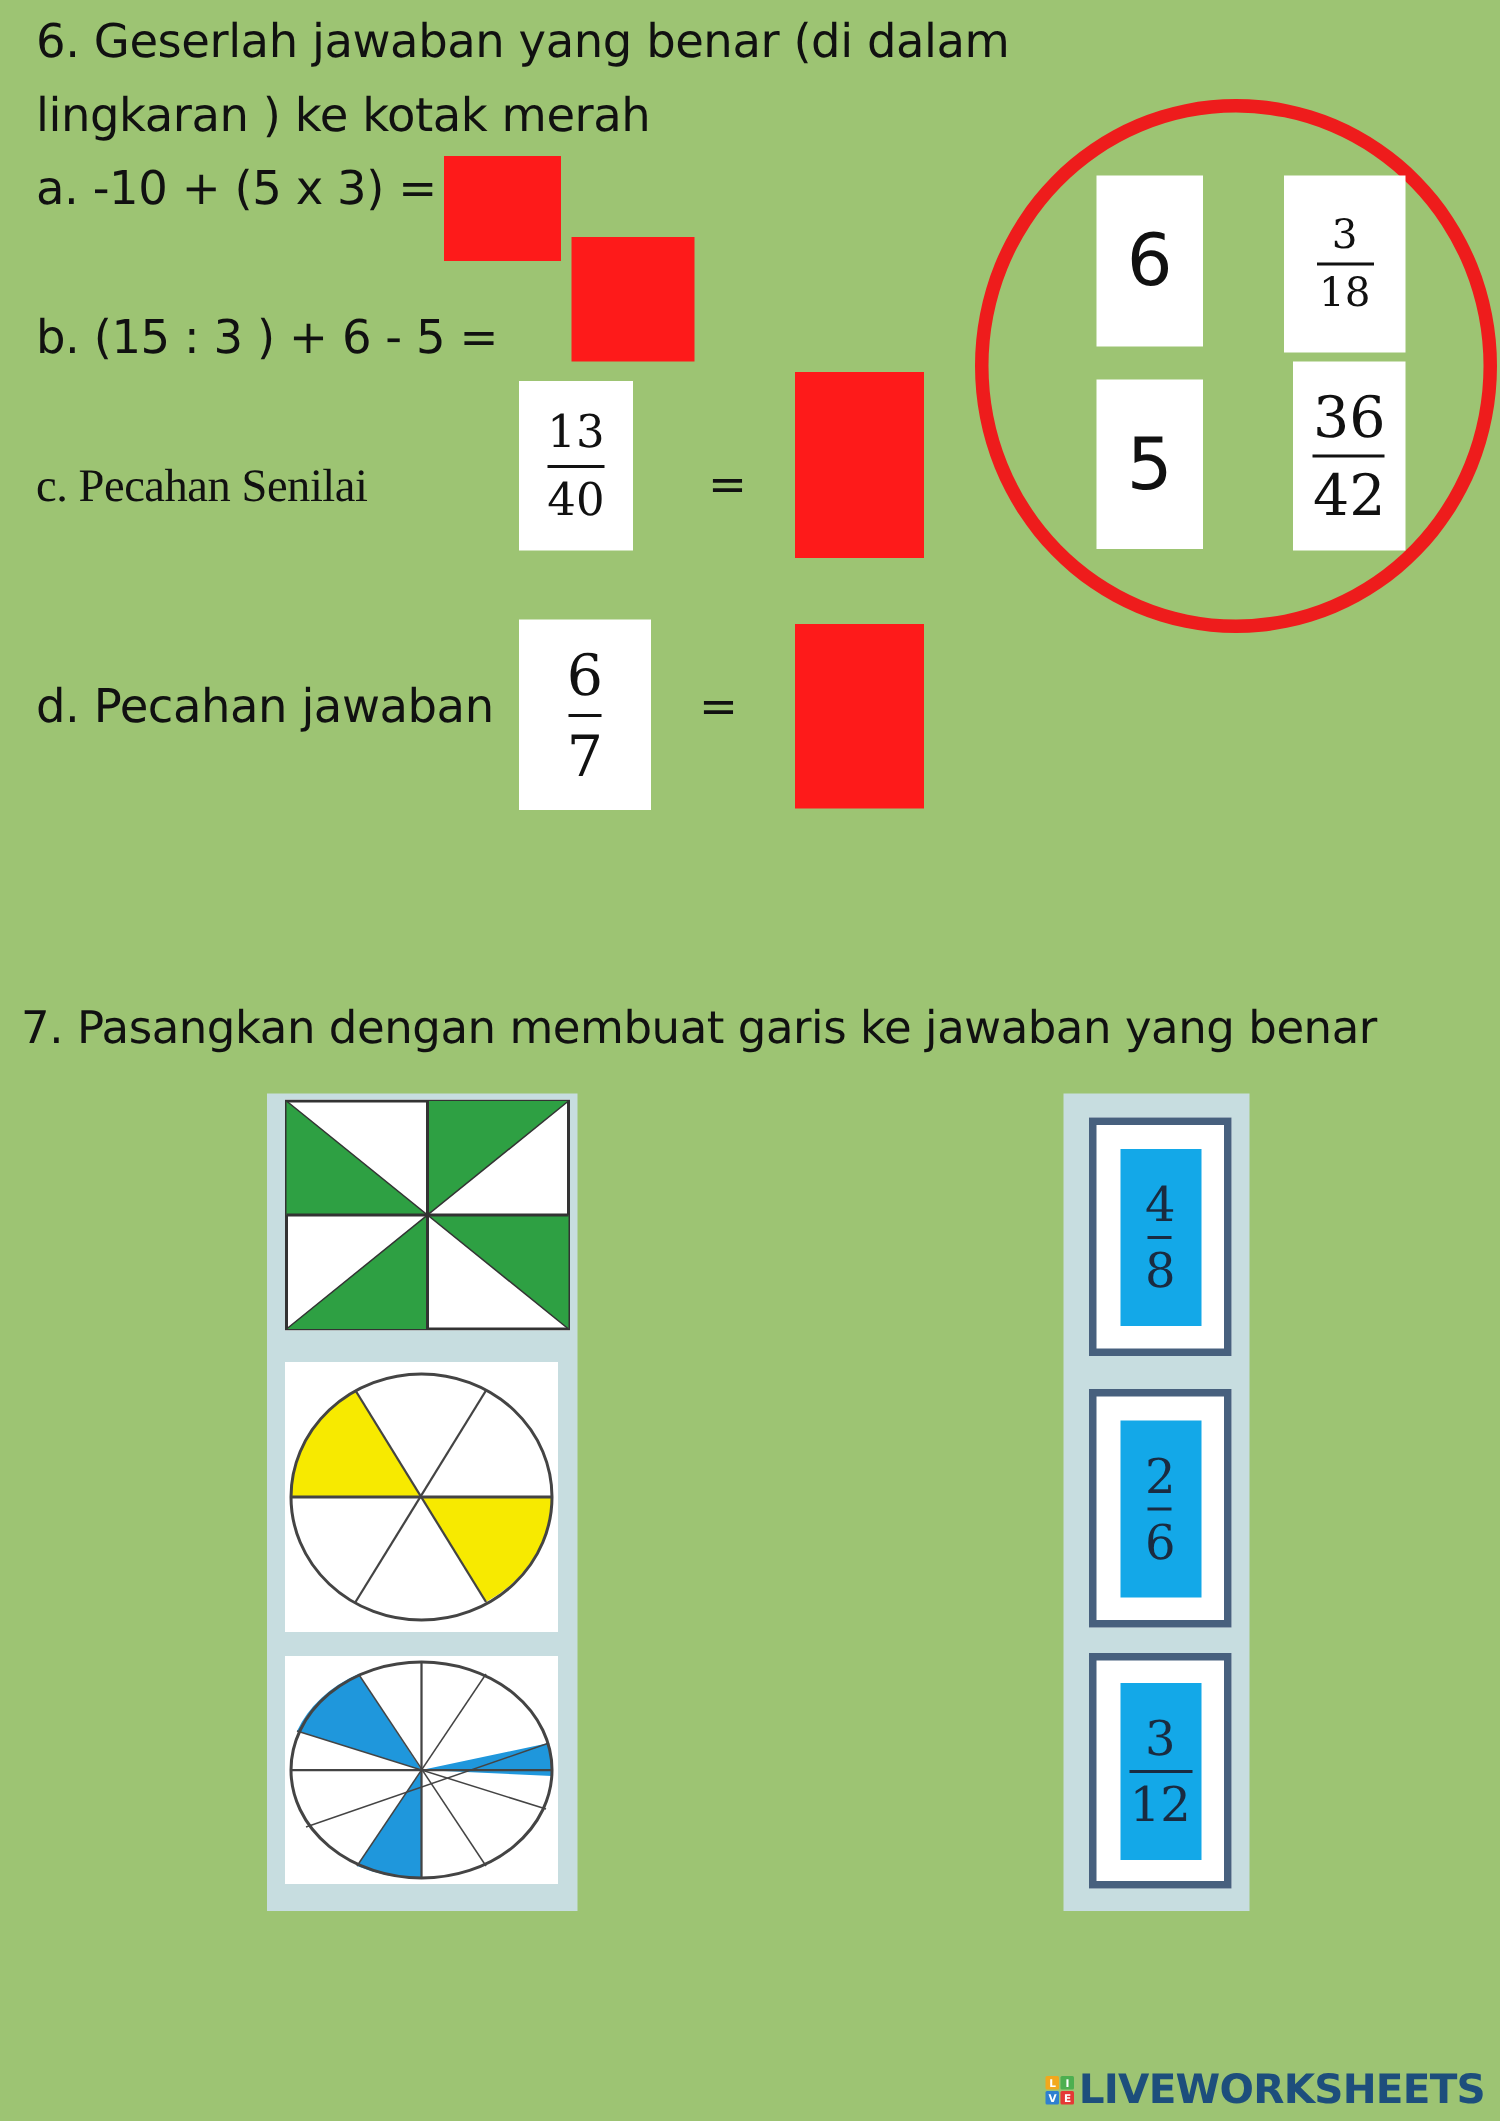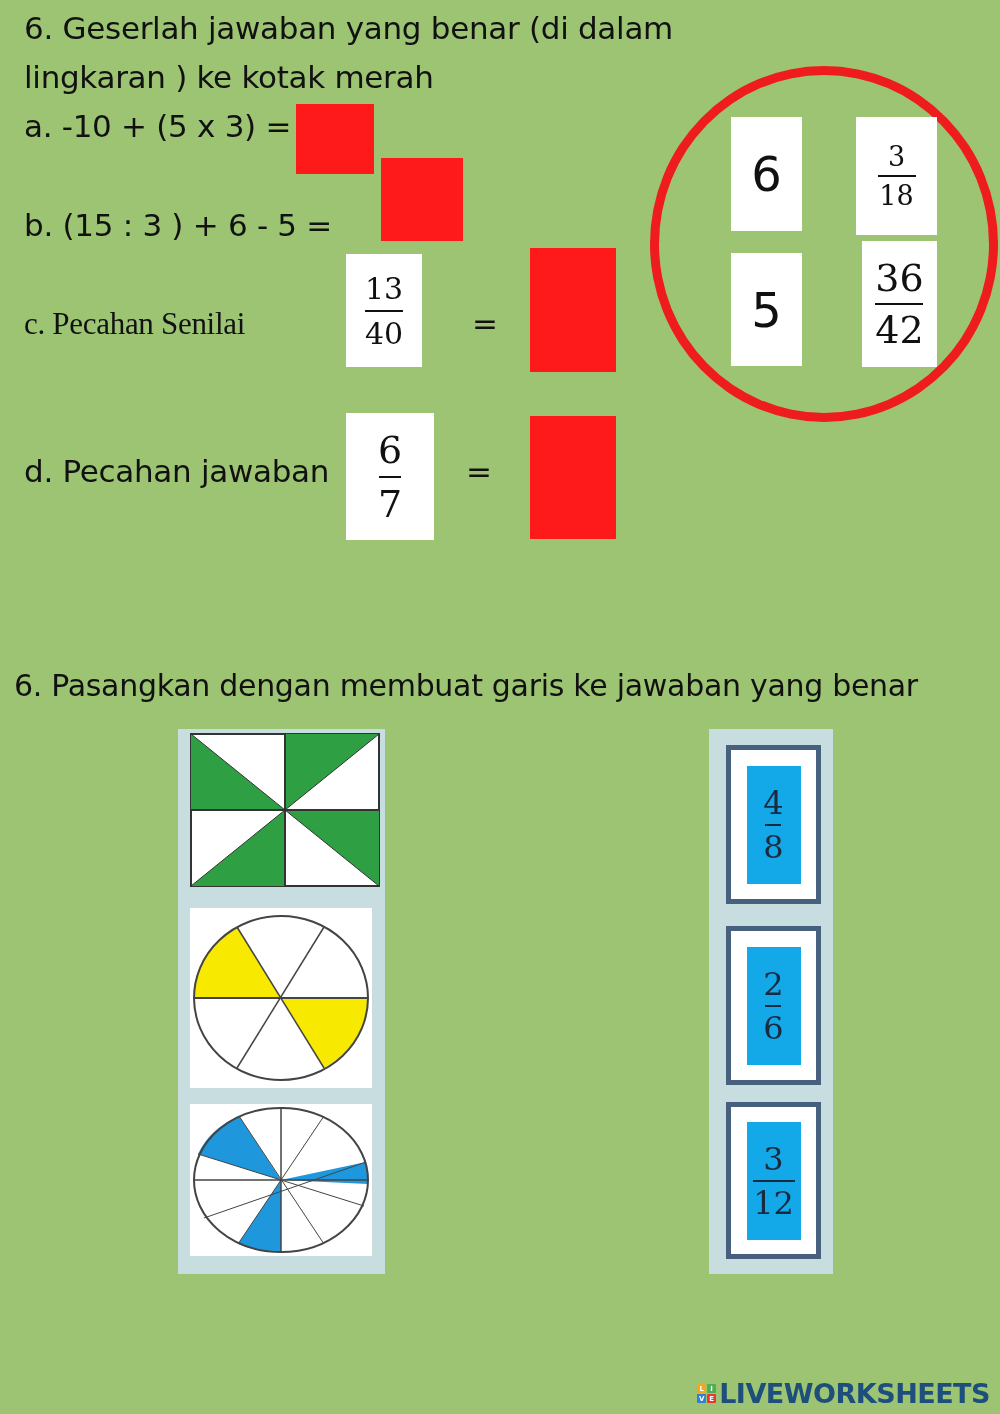--- a/index.html
+++ b/index.html
@@ -85,21 +85,21 @@
   <span class="num-big">5</span>
 </div>
 <div class="card" style="left:862px;top:241px;width:75px;height:126px;">
   <div class="frac" style="font-size:38px;">
     <span>36</span>
     <span class="bar" style="width:48px;margin:3px 0;"></span>
     <span>42</span>
   </div>
 </div>
 
-<div class="abs q-text" style="left:14px;top:668px;font-size:30px;">6. Pasangkan  dengan membuat garis ke jawaban yang benar</div>
+<div class="abs q-text" style="left:14px;top:668px;font-size:30px;">7. Pasangkan  dengan membuat garis ke jawaban yang benar</div>
 
 <div class="panel" style="left:178px;top:729px;width:207px;height:545px;"></div>
 
 <div class="shape-box" style="left:190px;top:733px;width:190px;height:154px;">
   <svg width="190" height="154" viewBox="0 0 190 154">
     <rect x="1" y="1" width="188" height="152" fill="#fff" stroke="#333" stroke-width="2"></rect>
     <polygon points="1,1 95,77 1,77" fill="#2ea043"></polygon>
     <polygon points="95,1 189,1 95,77" fill="#2ea043"></polygon>
     <polygon points="95,77 189,77 189,153" fill="#2ea043"></polygon>
     <polygon points="1,153 95,77 95,153" fill="#2ea043"></polygon>

